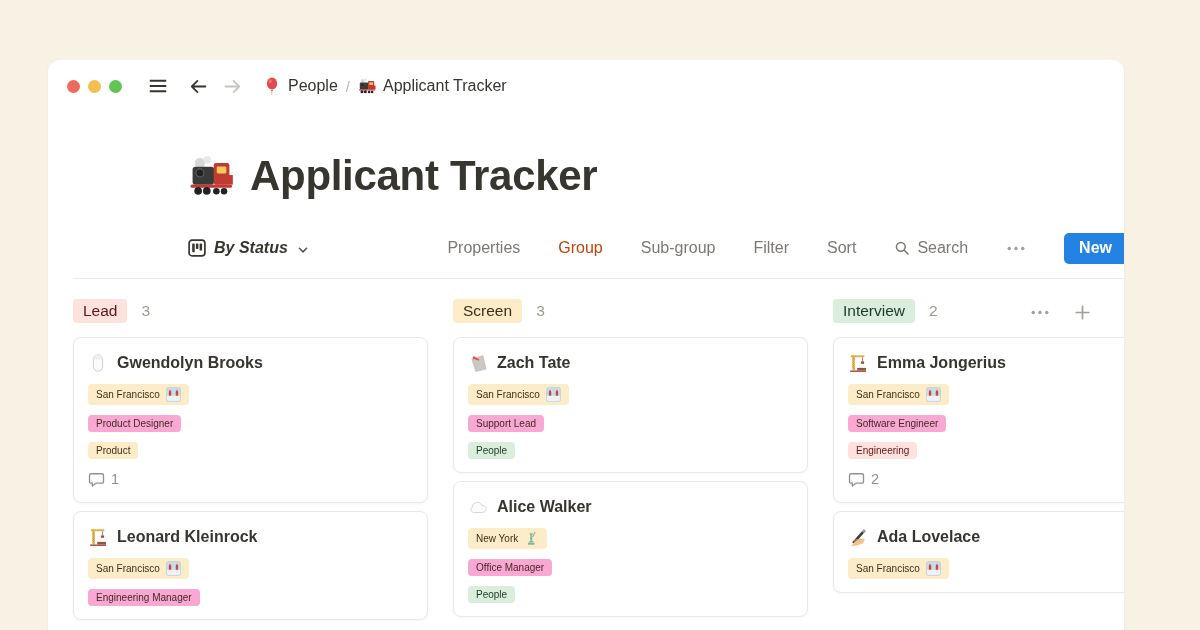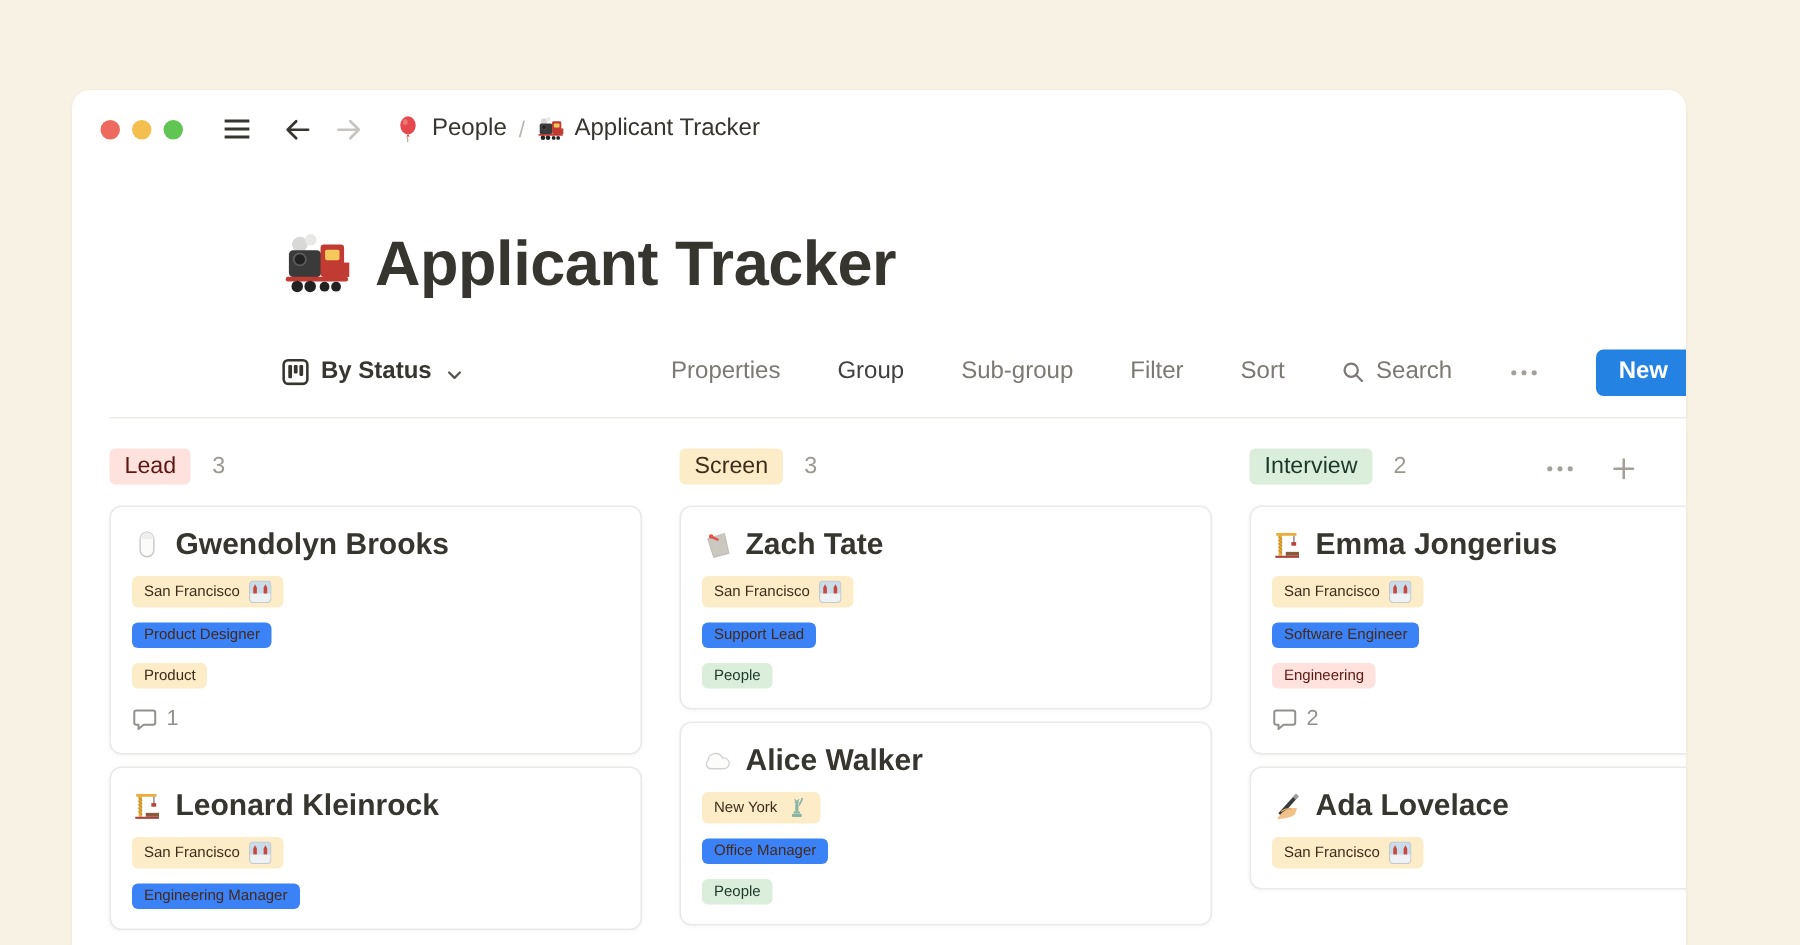--- a/index.html
+++ b/index.html
@@ -25,25 +25,25 @@
 
   
   .title-row{margin-top:36px;height:56px;padding-left:140px;display:flex;align-items:center;gap:16px;}
   .title-ico{width:46px;height:46px;}
   .page-title{font-size:42px;font-weight:700;color:#37352F;letter-spacing:-.3px;}
 
   
   .toolbar{margin-top:26px;height:36px;display:flex;align-items:center;padding-left:140px;}
   .view-switch{display:flex;align-items:center;gap:8px;cursor:pointer;}
   .board-view-ico{width:18px;height:18px;}
-  .view-label{font-size:16px;font-weight:700;color:#37352F;}
+  .view-label{font-size:16px;font-weight:700;color:#37352F;font-style:italic;}
   .chevron-ico{width:12px;height:12px;margin-left:1px;margin-top:3px;}
   .menu{margin-left:auto;display:flex;align-items:center;gap:38px;}
   .menu-item{font-size:16px;color:#7C7974;cursor:pointer;white-space:nowrap;}
-  .menu-item.active{color:#404040;}
+  .menu-item.active{color:#c2410c;}
   .search-item{display:flex;align-items:center;gap:7px;}
   .search-ico{width:16px;height:16px;}
   .dots-ico{width:20px;height:7px;}
   .new-btn{background:#2483E2;color:#fff;font-size:16px;font-weight:600;border:none;
     border-radius:5px;height:31px;padding:0 22px 0 15px;margin-right:-10px;cursor:pointer;
     font-family:inherit;}
 
   
   .divider{margin-top:12px;margin-left:25px;width:1115px;height:1px;background:#ECEBE8;}
   .board-header{position:relative;margin-top:20px;height:28px;text-align:right;}
@@ -55,29 +55,29 @@
   .plus-ico{width:17px;height:17px;cursor:pointer;}
   .hdots{cursor:pointer;}
 
   
   .board{position:relative;margin-top:10px;height:293px;}
   .col{position:absolute;top:0;width:355px;}
   .card{background:#fff;border:1px solid #E9E9E7;border-radius:8px;
     box-shadow:0 1px 3px rgba(15,15,15,.04);padding:12px 14px 13px;margin-bottom:8px;cursor:pointer;}
   .card-title{display:flex;align-items:center;gap:9px;height:26px;}
   .card-ico{width:20px;height:20px;}
-  .card-name{font-size:20px;font-weight:700;color:#37352F;}
+  .card-name{font-size:16px;font-weight:700;color:#37352F;}
   .tag-row{margin-top:8px;}
   .tag-pill{font-size:10px;padding:3px 8px;}
   .tag-ico{width:15px;height:15px;margin-left:6px;}
   .comment-row{margin-top:10px;display:flex;align-items:center;gap:6px;color:#91908C;font-size:14.5px;height:20px;}
   .comment-ico{width:17px;height:17px;}
 
   .tag-yellow{background:#FDECC8;color:#402C1B;}
-  .tag-brown{background:#3b82f6;color:#442A1E;}
+  .tag-brown{background:#f9a8d4;color:#442A1E;}
   .tag-green{background:#DBEDDB;color:#1C3829;}
   .tag-red{background:#FFE2DD;color:#5D1715;}
 </style>
 </head>
 <body>
 
 <div class="window">
 
   <div class="topbar">
     <div class="traffic">

